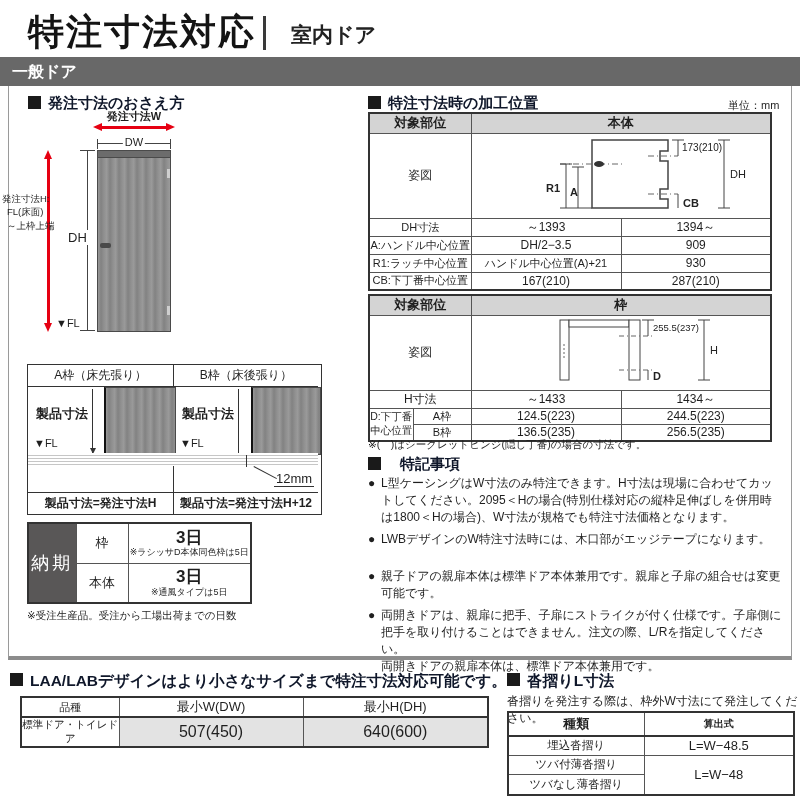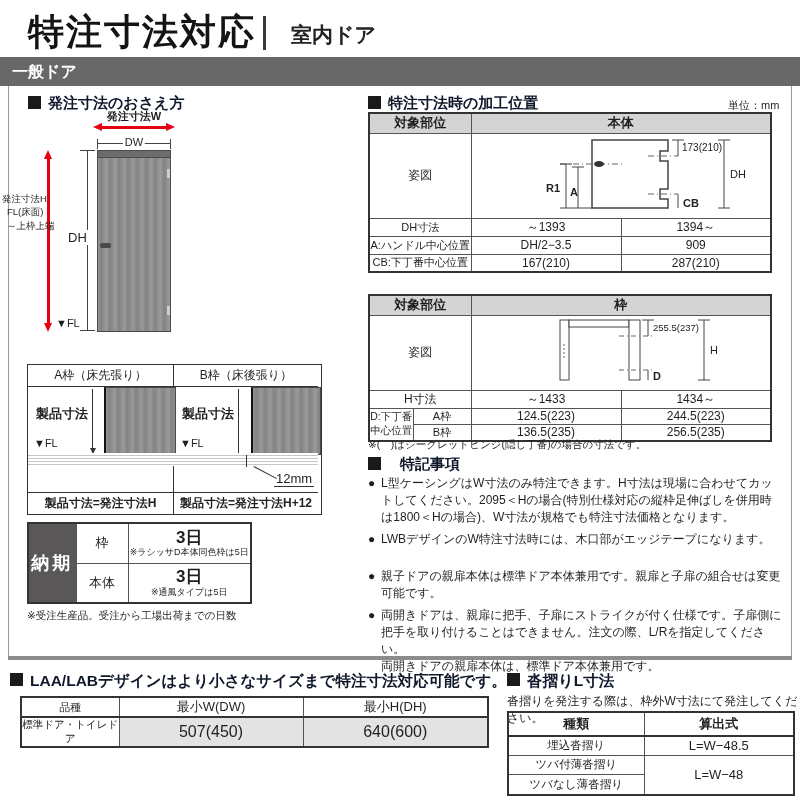--- a/index.html
+++ b/index.html
@@ -50,21 +50,21 @@
 
   
   table{border-collapse:collapse;table-layout:fixed;position:absolute;font-family:inherit;color:var(--ink);}
   td{border:1px solid var(--line);text-align:center;vertical-align:middle;padding:0;overflow:hidden;}
   .t-outline{border:2px solid var(--dark);}
   .th-cell{background:#d4d4d4;font-weight:bold;font-size:13px;}
   .lbl-cell{font-size:11px;}
   .val-cell{font-size:12px;}
   .pre{white-space:pre-line;}
 
-  .delivery-name{background:#595757;color:#fff;font-size:18px;font-weight:bold;letter-spacing:3px;margin-top:36px;}
+  .delivery-name{background:#595757;color:#fff;font-size:18px;font-weight:normal;letter-spacing:3px;margin-top:36px;}
   .days-big{font-size:17px;font-weight:bold;line-height:1.1;}
   .days-note{font-size:9px;line-height:1.2;}
 
   .note-item{display:flex;margin-bottom:5px;font-size:12px;line-height:1.42;}
   .note-item .bullet{flex:0 0 13px;}
   .note-item .note-text{flex:1;}
 
   .small-note{font-size:10.5px;}
   svg text{fill:#222;}
 </style>
@@ -219,20 +219,25 @@
       <td class="lbl-cell">DH寸法</td>
       <td class="val-cell">～1393</td>
       <td class="val-cell">1394～</td>
     </tr>
     <tr style="height:18px;">
       <td class="lbl-cell">A:ハンドル中心位置</td>
       <td class="val-cell">DH/2−3.5</td>
       <td class="val-cell">909</td>
     </tr>
     <tr style="height:18px;">
+      <td class="lbl-cell">R1:ラッチ中心位置</td>
+      <td class="val-cell" style="font-size:11px;">ハンドル中心位置(A)+21</td>
+      <td class="val-cell">930</td>
+    </tr>
+    <tr style="height:18px;">
       <td class="lbl-cell">CB:下丁番中心位置</td>
       <td class="val-cell">167(210)</td>
       <td class="val-cell">287(210)</td>
     </tr>
   </tbody>
     </table>
 
   <table class="t-outline" style="left:368px;top:294px;width:402px;">
     <colgroup>
         <col style="width:44px">
@@ -336,21 +341,21 @@
   <div class="abs h-section" style="left:527px;top:671px;font-size:15.5px;">沓摺りL寸法</div>
   <div class="abs" style="left:507px;top:693px;font-size:12px;">沓摺りを発注する際は、枠外W寸法にて発注してください。</div>
   <table class="t-outline" style="left:507px;top:711px;width:286px;">
     <colgroup>
         <col style="width:136px">
         <col style="width:150px">
       </colgroup>
     <tbody>
         <tr style="height:24px;">
       <td style="font-size:13px;font-weight:bold;border-bottom:2px solid var(--dark);">種類</td>
-      <td style="font-size:13px;font-weight:bold;border-bottom:2px solid var(--dark);">算出式</td>
+      <td style="font-size:10px;font-weight:bold;border-bottom:2px solid var(--dark);">算出式</td>
     </tr>
     <tr style="height:19px;">
       <td style="font-size:11.5px;">埋込沓摺り</td>
       <td style="font-size:13px;">L=W−48.5</td>
     </tr>
     <tr style="height:19px;">
       <td style="font-size:11.5px;">ツバ付薄沓摺り</td>
       <td rowspan="2" style="font-size:13px;">L=W−48</td>
     </tr>
     <tr style="height:21px;">

